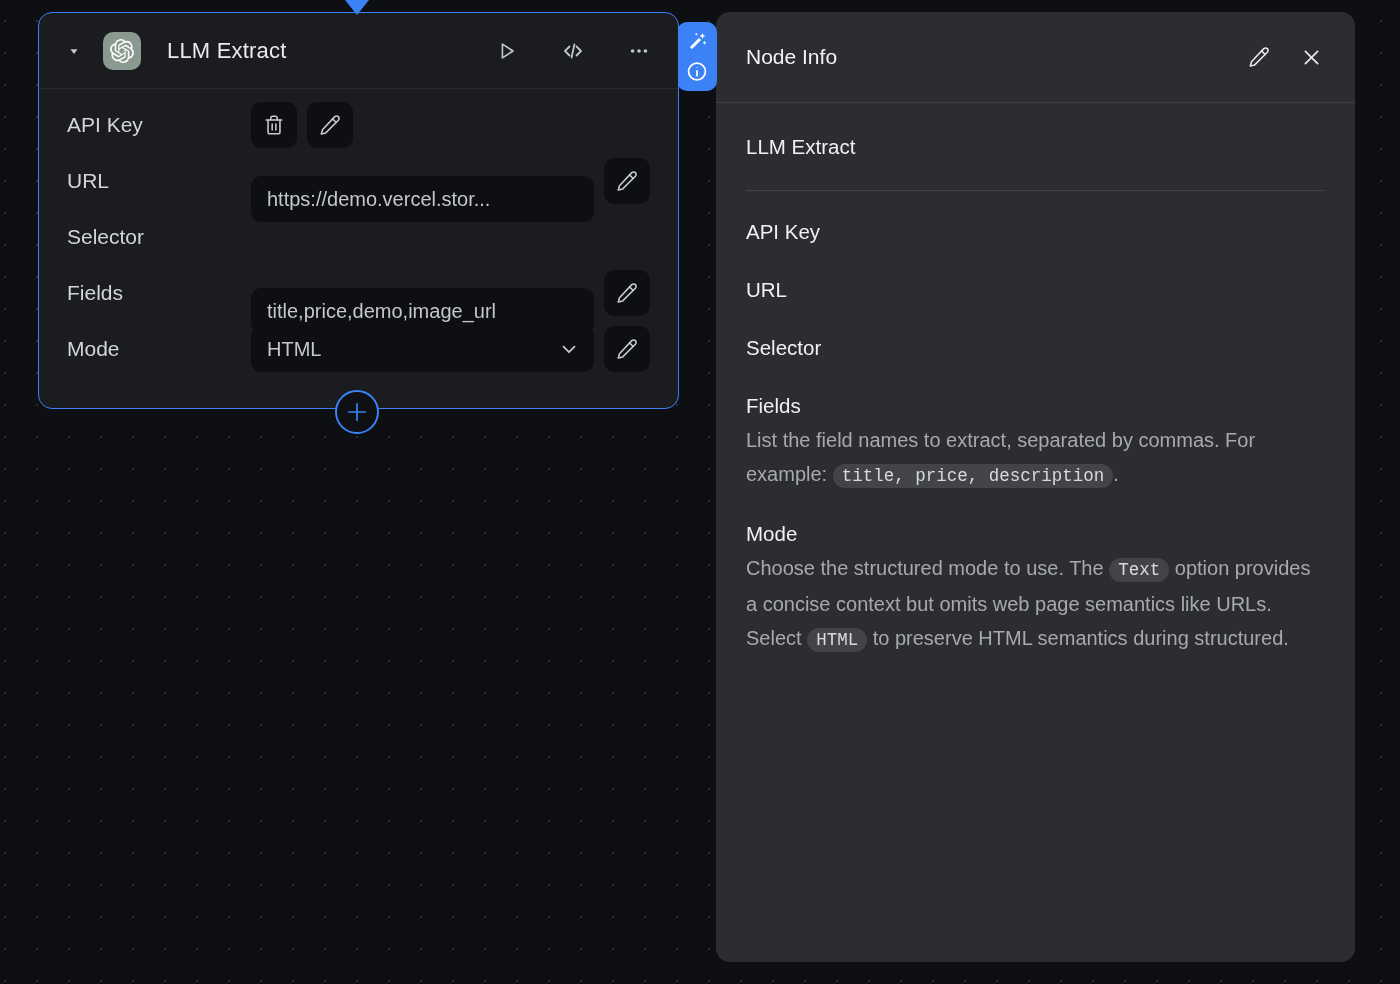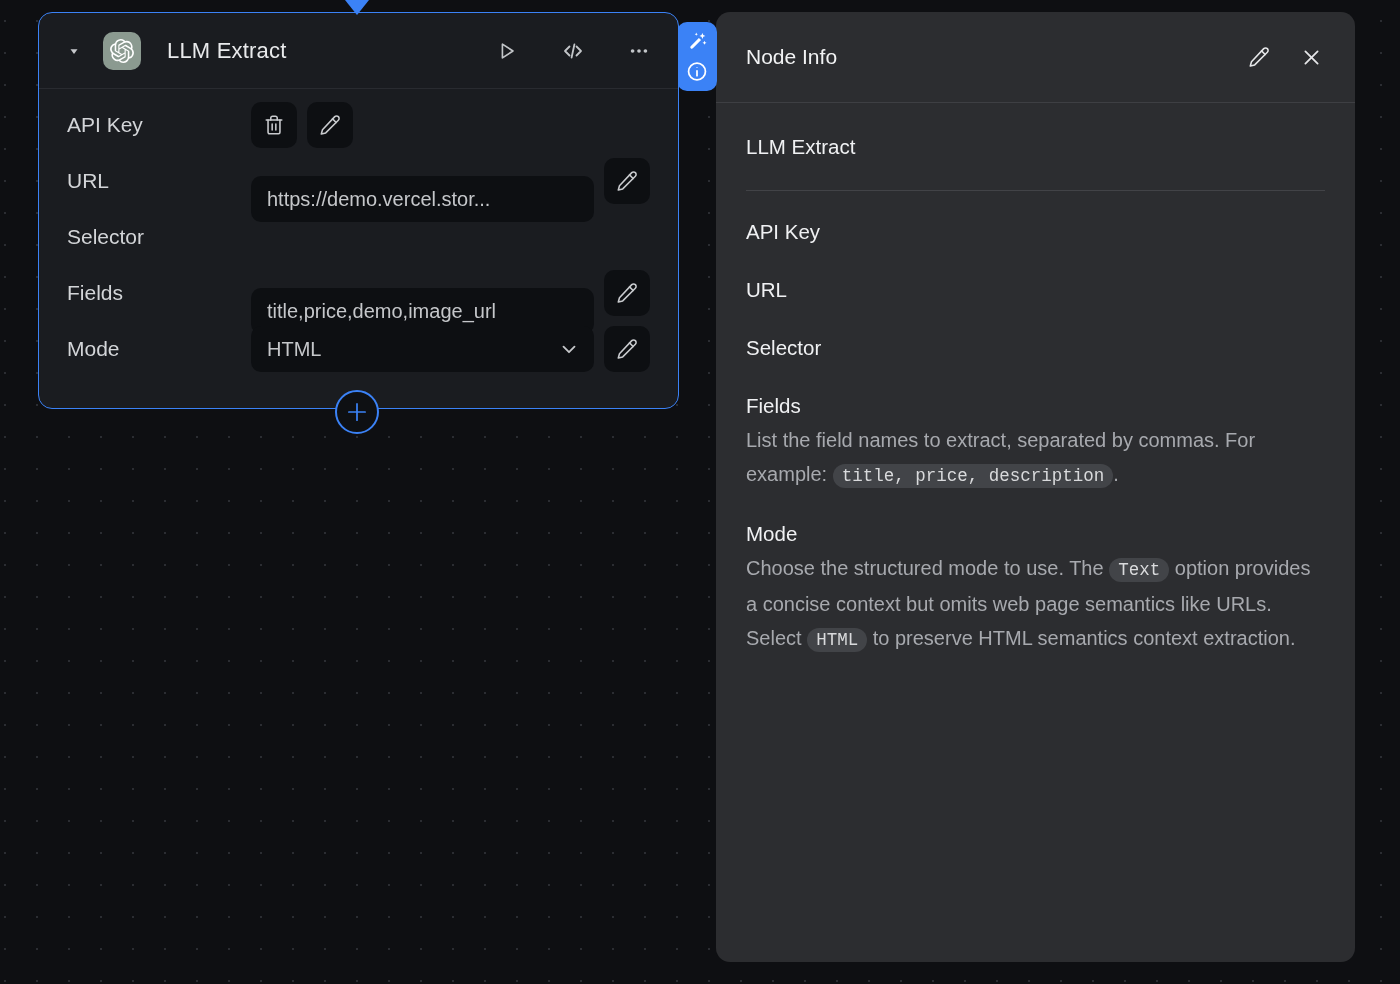--- a/index.html
+++ b/index.html
@@ -276,16 +276,16 @@
       <div class="pb-heading">Selector</div>
     </div>
 
     <div class="section">
       <div class="pb-heading">Fields</div>
       <div class="pb-text"><span>List the field names to extract, separated by commas. For example: </span><code class="chip">title, price, description</code><span>.</span></div>
     </div>
 
     <div class="section">
       <div class="pb-heading">Mode</div>
-      <div class="pb-text"><span>Choose the structured mode to use. The </span><code class="chip">Text</code><span> option provides a concise context but omits web page semantics like URLs. Select </span><code class="chip">HTML</code><span> to preserve HTML semantics context extraction.</span></div>
+      <div class="pb-text"><span>Choose the structured mode to use. The </span><code class="chip">Text</code><span> option provides a concise context but omits web page semantics like URLs. Select </span><code class="chip">HTML</code><span> to preserve HTML semantics during structured.</span></div>
     </div>
   </div>
 </div>
 
 </body></html>

